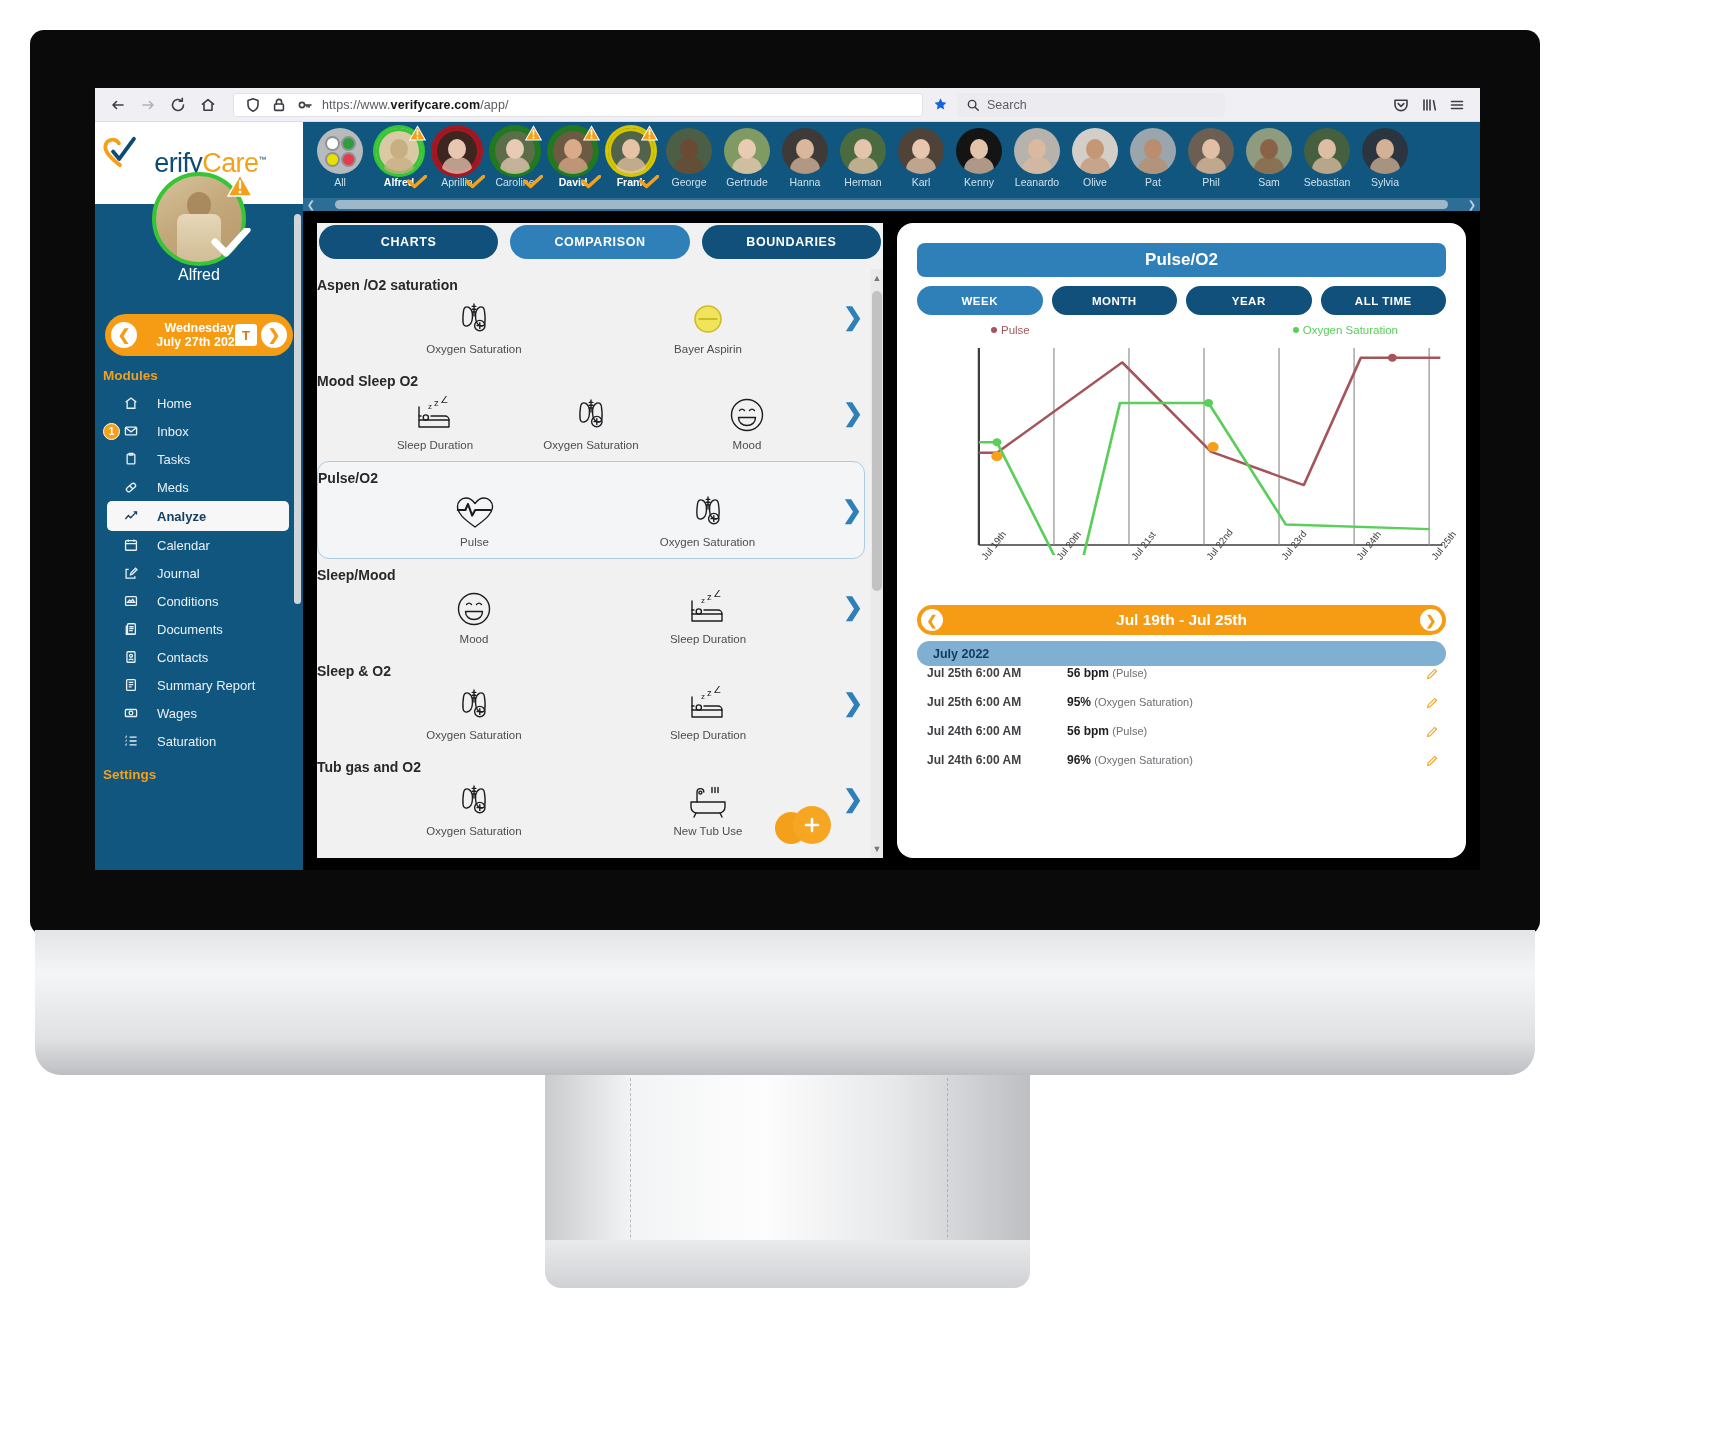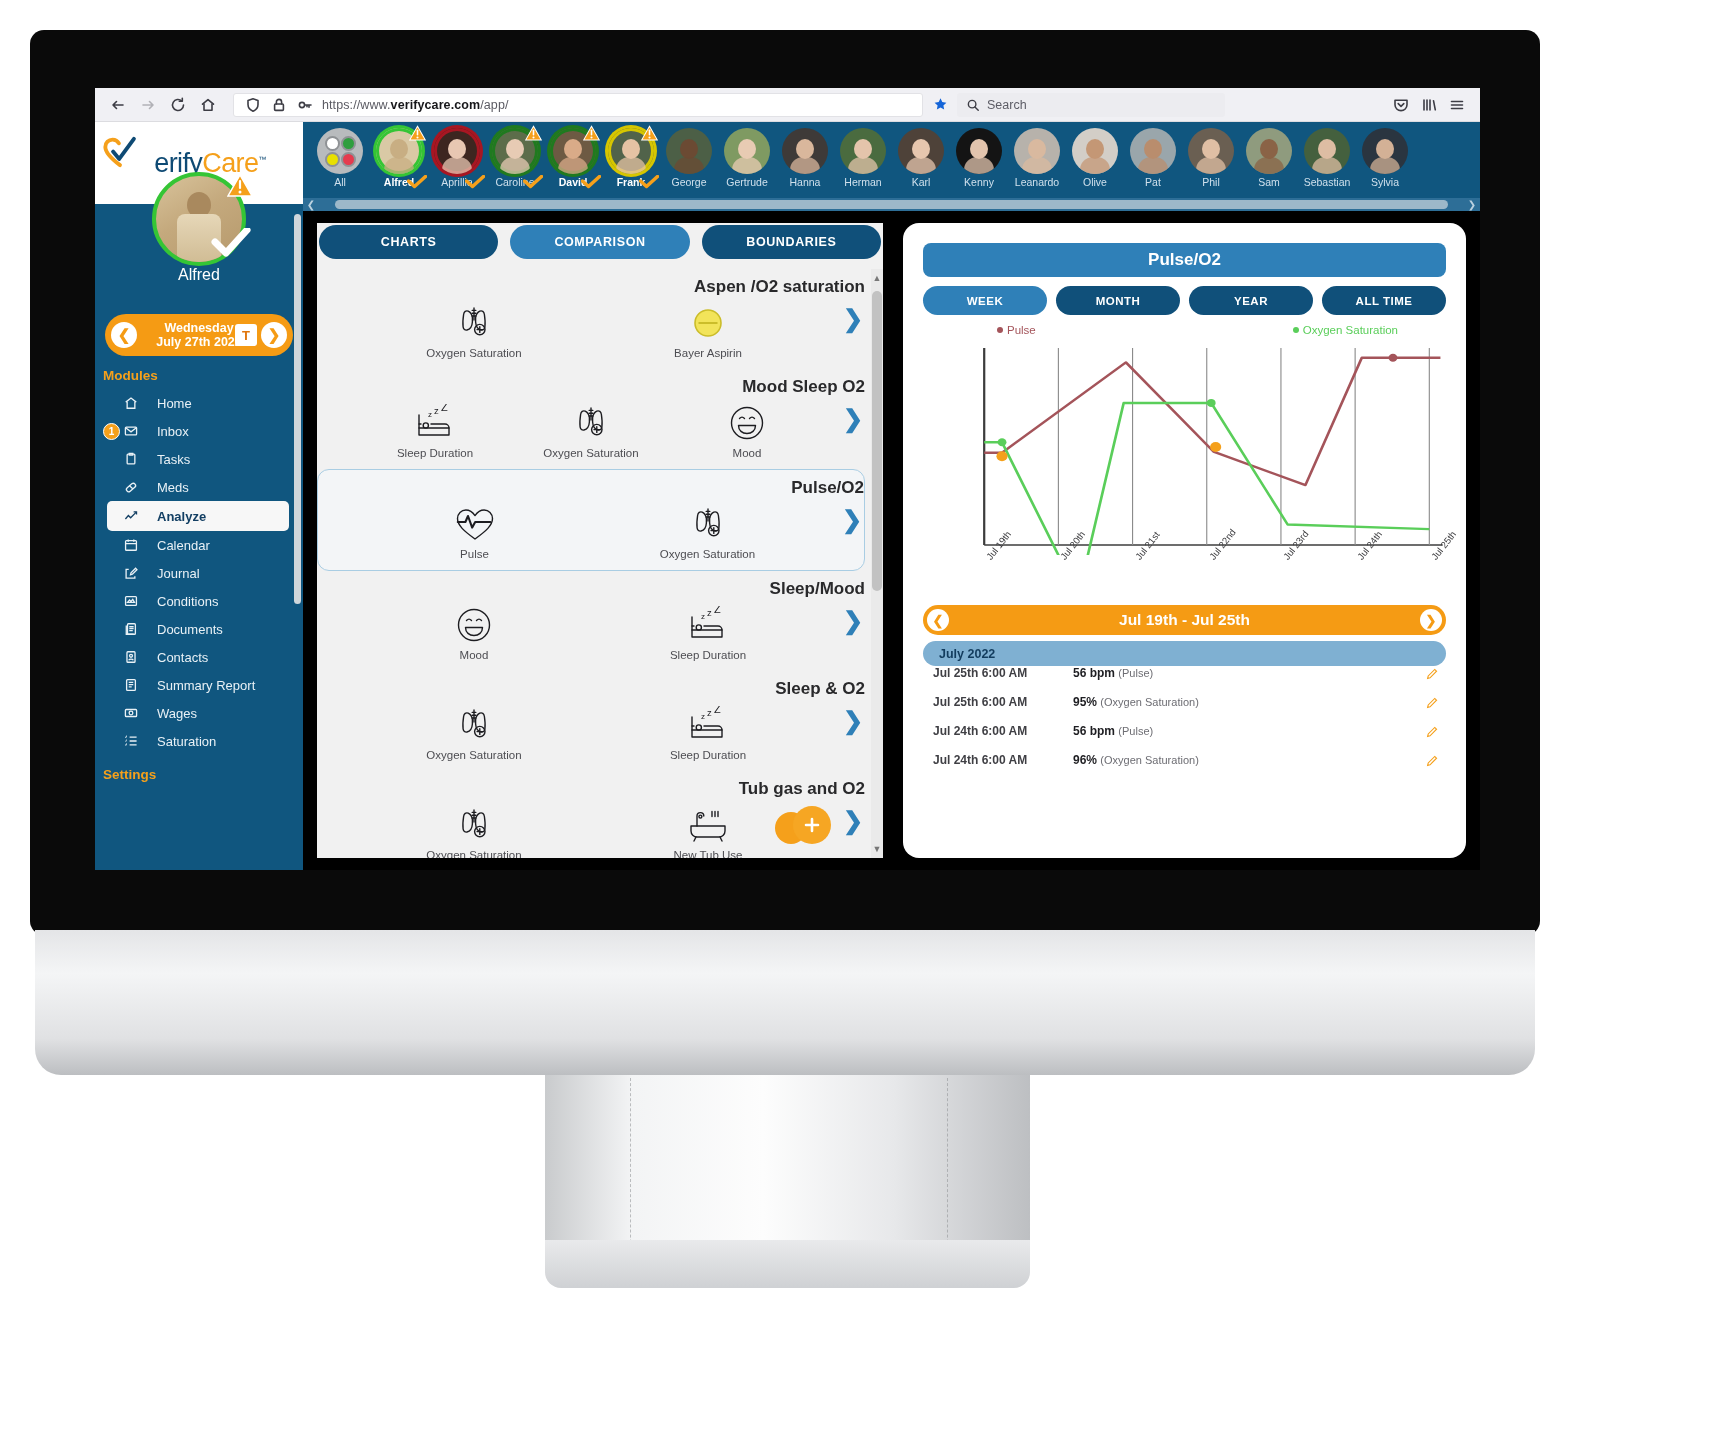--- a/index.html
+++ b/index.html
@@ -108,34 +108,34 @@
   .warn-badge { position:absolute; right:2px; top:-3px; width:17px; height:17px; }
   .chk-badge  { position:absolute; right:1px; bottom:-1px; width:20px; height:14px; }
   #allbtn { width:46px; height:46px; border-radius:50%; background:#b8bbbd; margin:0 auto;
     position:relative; }
   #allbtn i { position:absolute; width:15px; height:15px; border-radius:50%; display:block; }
   #hscroll { height:13px; background:#2d6e97; display:flex; align-items:center; }
   #hscroll .hsb { height:9px; background:#9db8c9; border-radius:5px; flex:1; margin:0 16px; }
   #hscroll .ar { color:#bcd2e0; font-size:10px; width:16px; text-align:center; }
 
   
-  #main { flex:1; display:flex; padding:12px 14px 12px 14px; gap:20px; min-height:0; }
+  #main { flex:1; display:flex; padding:12px 14px 12px 14px; gap:14px; min-height:0; }
 
   
   #left-panel { flex:0 0 566px; background:#f1f1f1; position:relative; display:flex;
     flex-direction:column; }
   #tabs { display:flex; gap:12px; padding:2px 2px 10px 2px; }
   .tab { flex:1; height:34px; border-radius:17px; background:#10507a; color:#fff;
     font-size:12.5px; font-weight:700; letter-spacing:.6px; display:flex; align-items:center;
     justify-content:center; }
   .tab.active { background:#2f80b8; }
   #chartlist { flex:1; overflow:hidden; position:relative; padding-right:18px; }
   .cgroup { padding:4px 0 10px 0; position:relative; }
   .cgroup.sel { border:1.5px solid #a9cde3; border-radius:12px; background:#f3f5f7; }
-  .cgroup h3 { text-align:right; font-size:17px; color:#29292b; font-weight:700;
+  .cgroup h3 { text-align:left; font-size:14px; color:#29292b; font-weight:700;
     padding:4px 0 4px 0; }
   .citems { display:flex; justify-content:space-around; align-items:flex-start;
     padding:0 40px 0 40px; }
   .citem { text-align:center; width:150px; }
   .citem .cico { height:44px; display:flex; align-items:center; justify-content:center; }
   .citem .clab { font-size:11.5px; color:#4d4d52; margin-top:2px; }
   .garrow { position:absolute; right:2px; top:50%; margin-top:-12px; color:#2f80b8;
     font-size:24px; font-weight:700; line-height:1; }
   #cl-scrollbar { position:absolute; right:0; top:0; width:12px; height:100%;
     background:#eaeaea; }

